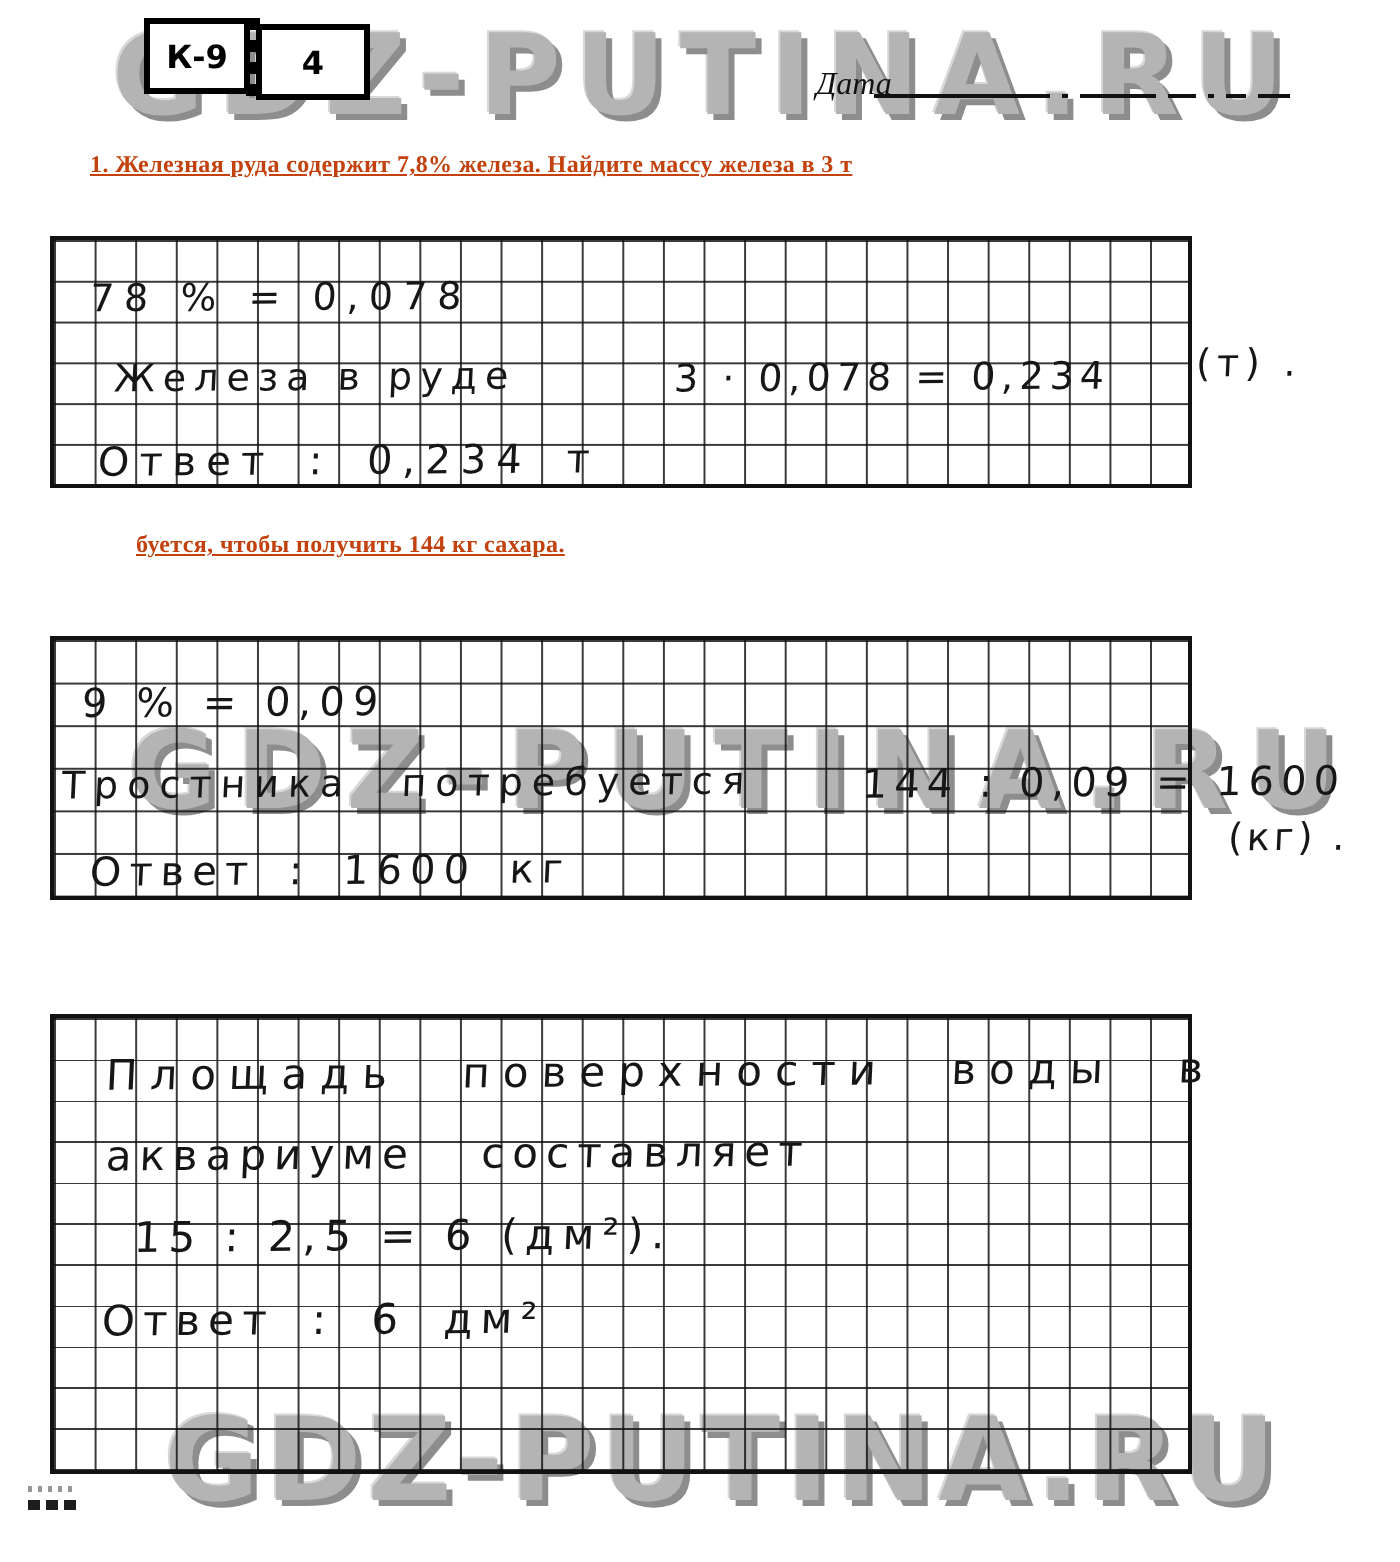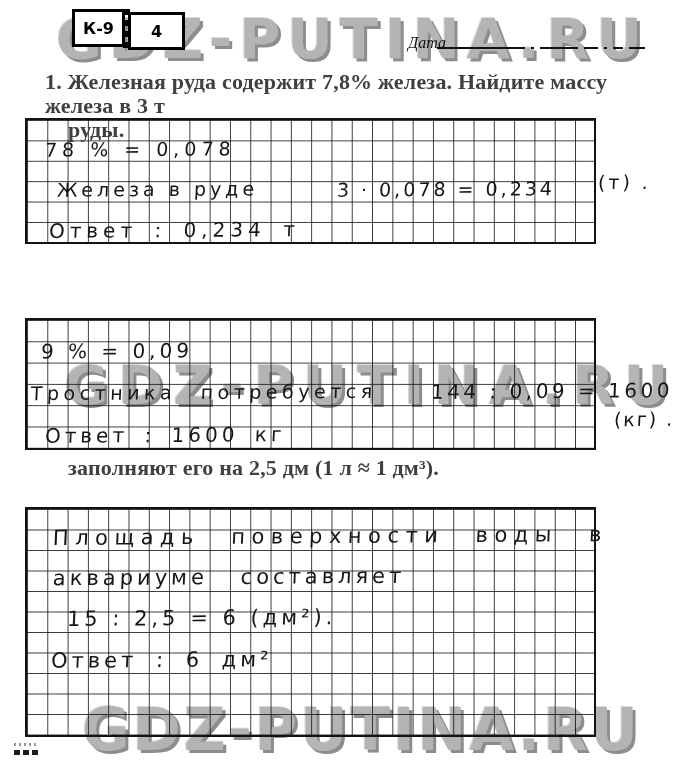--- a/index.html
+++ b/index.html
@@ -40,21 +40,21 @@
 
   
   #date-label{position:absolute;left:408px;top:34px;z-index:4;
     font-weight:normal;font-style:italic;font-size:16px;color:#111;}
   #date-line{position:absolute;left:437px;top:47px;z-index:4;display:flex;gap:6px;align-items:center;}
   #date-line span{display:block;height:2px;background:#111;}
 
   
   .statement{
     position:absolute;z-index:3;width:608px;
-    font-weight:bold;font-size:22px;line-height:24px;letter-spacing:0.2px;color:#404040;
+    font-weight:bold;font-size:12px;line-height:24px;letter-spacing:0.2px;color:#c2410c;text-decoration:underline;
   }
   .statement .line2{margin-left:23px;}
   #statement-1{left:45px;top:70px;}
   #statement-2{left:45px;top:260px;}
   #statement-3{left:45px;top:456px;}
 
   
   .grid{
     position:absolute;left:25px;z-index:2;
     border:2px solid #121212;
@@ -124,44 +124,43 @@
     <span style="width:3px"></span>
     <span style="width:38px"></span>
     <span style="width:14px"></span>
     <span style="width:3px"></span>
     <span style="width:10px"></span>
     <span style="width:16px"></span>
   </div>
 
   <div class="statement" id="statement-1">
     <div class="line1">1. Железная руда содержит 7,8% железа. Найдите массу железа в 3 т</div>
-    <div class="line2">руды.</div>
   </div>
 
   <div class="grid" id="grid-1">
     <span class="hw" id="hw1-percent">78 % = 0,078</span>
     <span class="hw" id="hw1-label">Железа в руде</span>
     <span class="hw" id="hw1-calc">3 · 0,078 = 0,234</span>
     <span class="hw" id="hw1-answer">Ответ : 0,234 т</span>
   </div>
   <span class="hw" id="hw1-unit">(т) .</span>
 
   <div class="statement" id="statement-2">
+    <div class="line2">буется, чтобы получить 144 кг сахара.</div>
   </div>
 
   <div class="grid" id="grid-2">
     <span class="hw" id="hw2-percent">9 % = 0,09</span>
     <span class="hw" id="hw2-label">Тростника потребуется</span>
     <span class="hw" id="hw2-calc">144 : 0,09 = 1600</span>
     <span class="hw" id="hw2-answer">Ответ : 1600 кг</span>
   </div>
   <span class="hw" id="hw2-unit">(кг) .</span>
 
   <div class="statement" id="statement-3">
-    <div class="line2">заполняют его на 2,5 дм (1 л ≈ 1 дм³).</div>
   </div>
 
   <div class="grid" id="grid-3">
     <span class="hw" id="hw3-line1">Площадь поверхности воды в</span>
     <span class="hw" id="hw3-line2">аквариуме составляет</span>
     <span class="hw" id="hw3-calc">15 : 2,5 = 6 (дм²).</span>
     <span class="hw" id="hw3-answer">Ответ : 6 дм²</span>
   </div>
 
   <div id="page-number-mark"></div>

